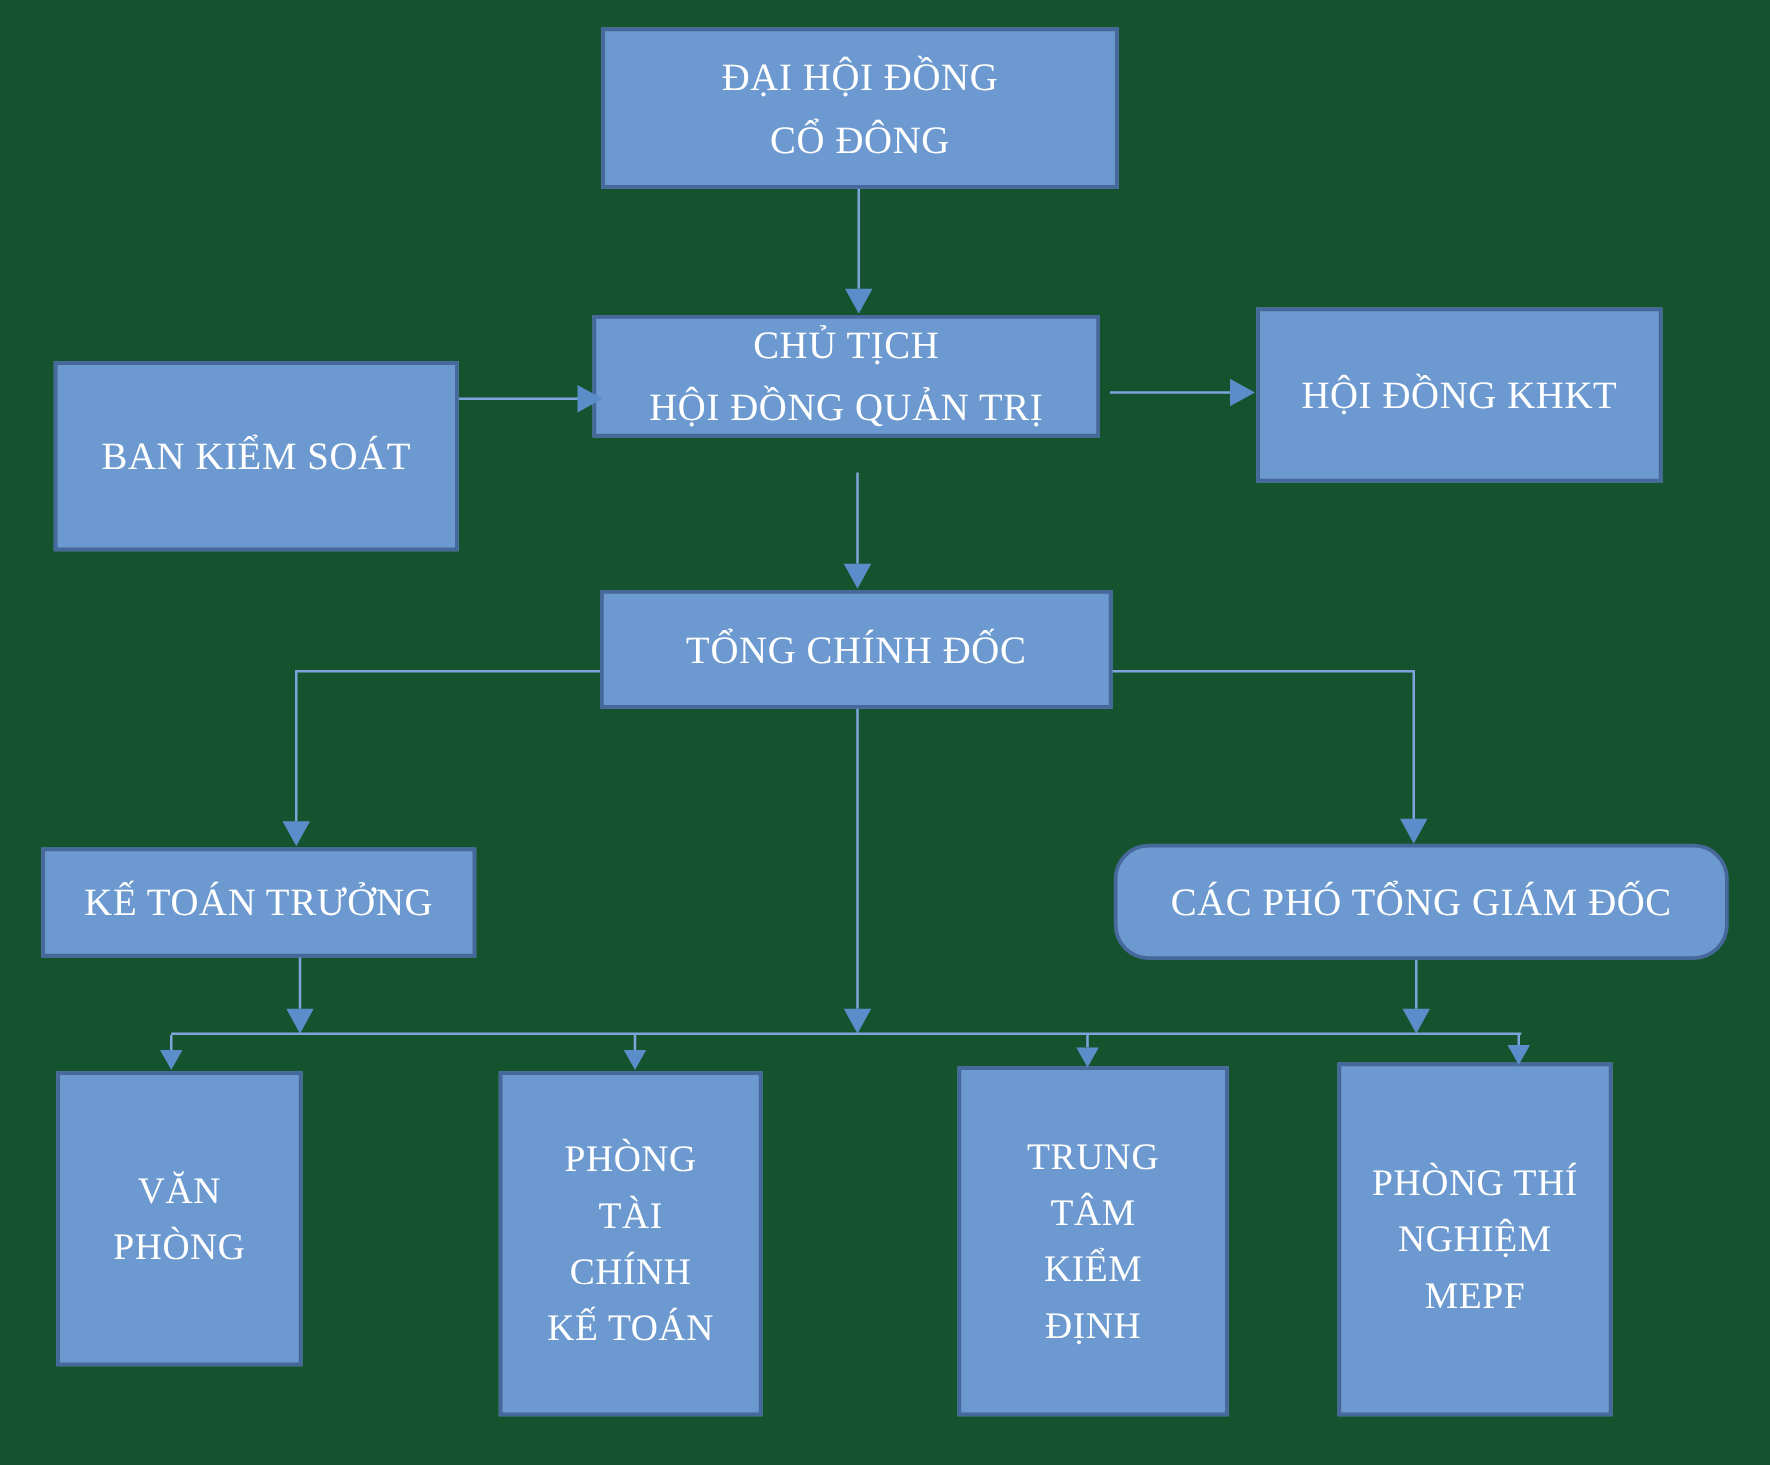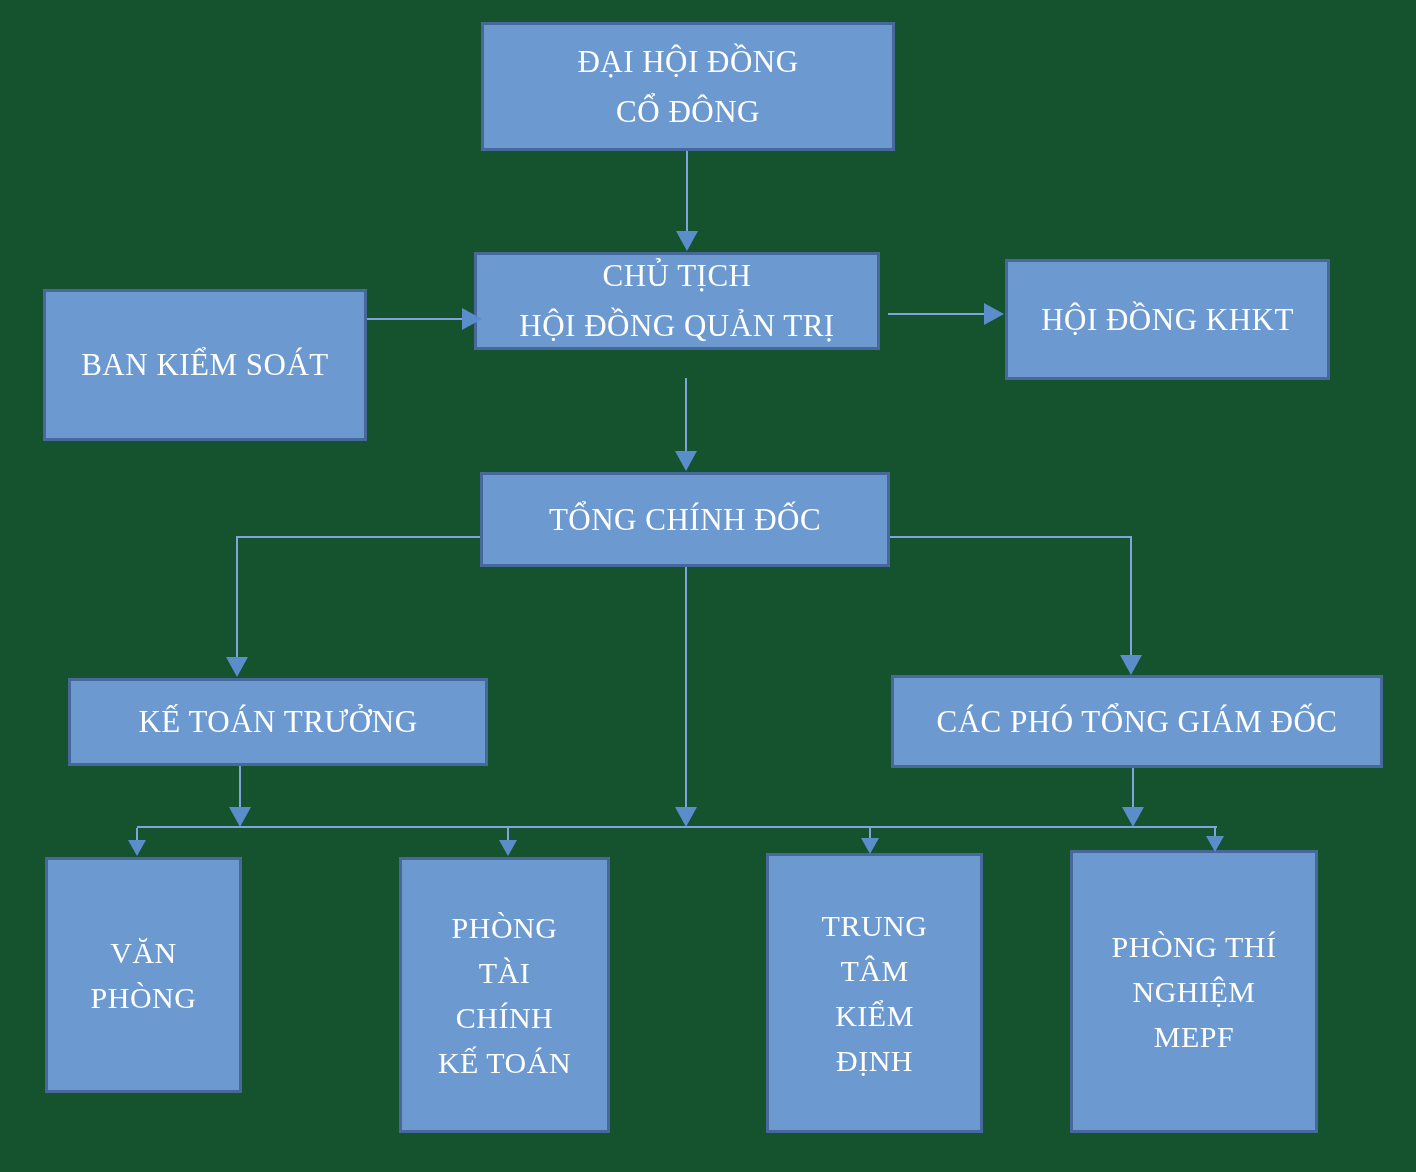--- a/index.html
+++ b/index.html
@@ -67,42 +67,42 @@
 <div class="canvas">
 
   <div class="box" style="left:481px; top:22px; width:414px; height:129px;">ĐẠI HỘI ĐỒNG
 CỔ ĐÔNG</div>
 
   <div class="box" style="left:43px; top:253px; width:324px; height:152px;margin-top:36px;">BAN KIỂM SOÁT</div>
 
   <div class="box" style="left:474px; top:252px; width:406px; height:98px;">CHỦ TỊCH
 HỘI ĐỒNG QUẢN TRỊ</div>
 
-  <div class="box" style="left:1005px; top:259px; width:325px; height:121px;">HỘI ĐỒNG KHKT</div>
+  <div class="box" style="left:1005px; top:246px; width:325px; height:140px;">HỘI ĐỒNG KHKT</div>
 
   <div class="box" style="left:480px; top:472px; width:410px; height:95px;">TỔNG CHÍNH ĐỐC</div>
 
-  <div class="box" style="left:33px; top:678px; width:420px; height:88px;margin-left:35px;">KẾ TOÁN TRƯỞNG</div>
+  <div class="box" style="left:33px; top:678px; width:348px; height:88px;">KẾ TOÁN TRƯỞNG</div>
 
-  <div class="box" style="left:891px; top:675px; width:492px; height:93px;">CÁC PHÓ TỔNG GIÁM ĐỐC</div>
+  <div class="box" style="left:891px; top:675px; width:492px; height:93px;border-radius:28px;">CÁC PHÓ TỔNG GIÁM ĐỐC</div>
 
   <div class="box tall" style="left:45px; top:857px; width:197px; height:236px;">VĂN
 PHÒNG</div>
 
   <div class="box tall" style="left:399px; top:857px; width:211px; height:276px;">PHÒNG
 TÀI
 CHÍNH
 KẾ TOÁN</div>
 
   <div class="box tall" style="left:766px; top:853px; width:217px; height:280px;">TRUNG
 TÂM
 KIỂM
 ĐỊNH</div>
 
-  <div class="box tall" style="left:1070px; top:850px; width:248px; height:283px;">PHÒNG THÍ
+  <div class="box tall" style="left:1070px; top:850px; width:220px; height:283px;">PHÒNG THÍ
 NGHIỆM
 MEPF</div>
 
   <div class="vline" style="left:686px; top:151px; height:80px;"></div>
   <div class="arr-down" style="left:676px; top:231px;"></div>
 
   <div class="hline" style="left:367px; top:318px; width:96px;"></div>
   <div class="arr-right" style="left:462px; top:308px;"></div>
 
   <div class="hline" style="left:888px; top:313px; width:97px;"></div>

